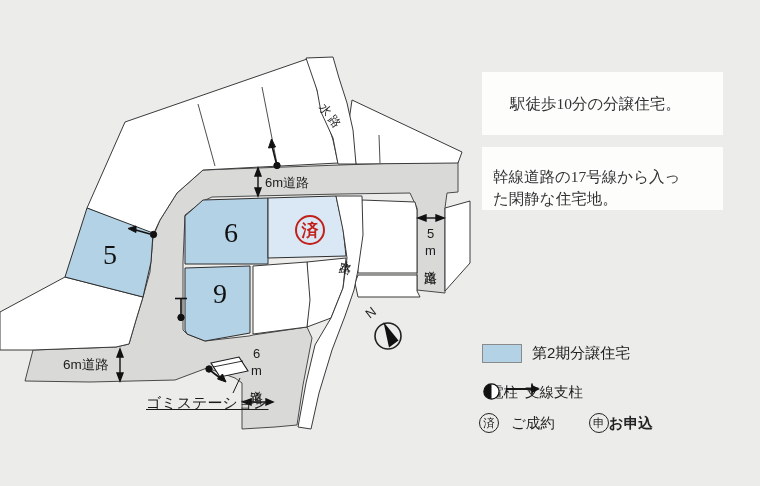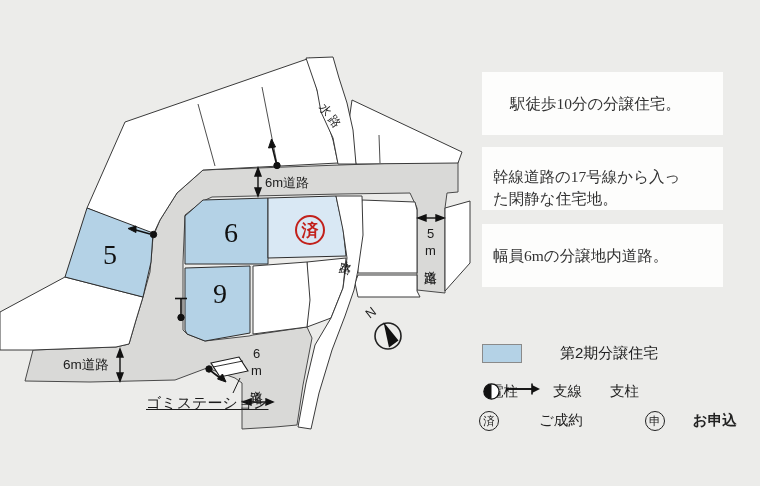--- a/index.html
+++ b/index.html
@@ -10,21 +10,21 @@
   .vtext{writing-mode:vertical-rl;text-orientation:upright;letter-spacing:2px;line-height:1;}
   .num{position:absolute;font-family:"Liberation Serif",serif;font-size:28px;color:#111;}
   .stamp{position:absolute;left:295px;top:215px;width:30px;height:30px;border:2.5px solid #c2211b;
          border-radius:50%;display:flex;align-items:center;justify-content:center;
          font-size:17px;font-weight:bold;color:#c2211b;box-sizing:border-box;}
   
   .pbox{position:absolute;left:482px;width:241px;height:63px;background:#fdfdfc;
         display:flex;align-items:center;box-sizing:border-box;padding-left:11px;
         font-family:"Liberation Serif",serif;font-size:15.5px;color:#333;line-height:22px;}
   .pbox .inner{display:block;}
-  .legendrow{position:absolute;display:flex;align-items:flex-start;gap:28px;}
+  .legendrow{position:absolute;display:flex;align-items:flex-end;}
   .swatch{width:40px;height:19px;background:#b4d2e6;border:1px solid #8a8a8a;box-sizing:border-box;}
   .ltext{font-size:14.5px;color:#222;}
   .circle-mark{width:20px;height:20px;border:1.3px solid #222;border-radius:50%;
                display:flex;align-items:center;justify-content:center;font-size:11.5px;
                color:#222;box-sizing:border-box;flex:0 0 auto;}
 </style>
 </head>
 <body>
 
 <div class="stage">
@@ -138,23 +138,20 @@
   <div class="num" style="left:213px;top:278px;">9</div>
 
   <div class="stamp">済</div>
 
   <div class="pbox" style="top:72px;padding-left:28px;">
     <span class="inner">駅徒歩10分の分譲住宅。</span>
   </div>
   <div class="pbox" style="top:147px;align-items:flex-end;">
     <span class="inner" style="width:196px;white-space:normal;">幹線道路の17号線から入った閑静な住宅地。</span>
   </div>
-  <div class="pbox" style="top:224px;">
-    <span class="inner">幅員6mの分譲地内道路。</span>
-  </div>
 
   <div class="legendrow" style="left:482px;top:344px;">
     <span class="swatch"></span>
     <span class="ltext" style="margin-left:10px;font-size:15px;">第2期分譲住宅</span>
   </div>
 
   <div class="legendrow" style="left:482px;top:382px;height:20px;">
     <svg width="19" height="19" viewBox="0 0 20 20">
       <circle cx="10" cy="10" r="8" fill="#fff" stroke="#111" stroke-width="1.4"></circle>
       <path d="M10,2 A8,8 0 0 0 10,18 Z" fill="#111"></path>

